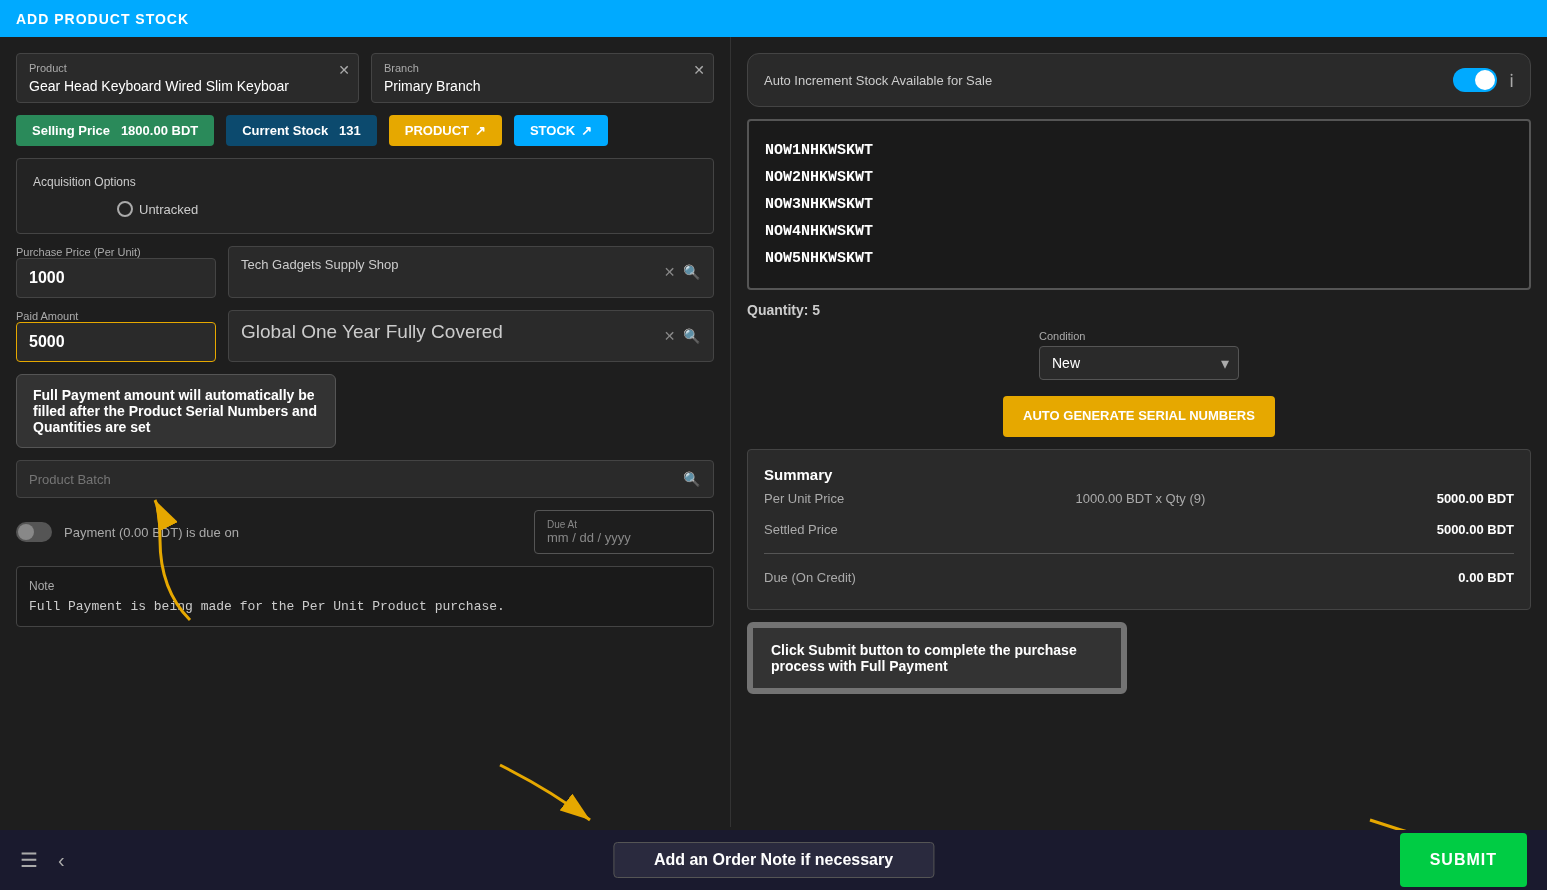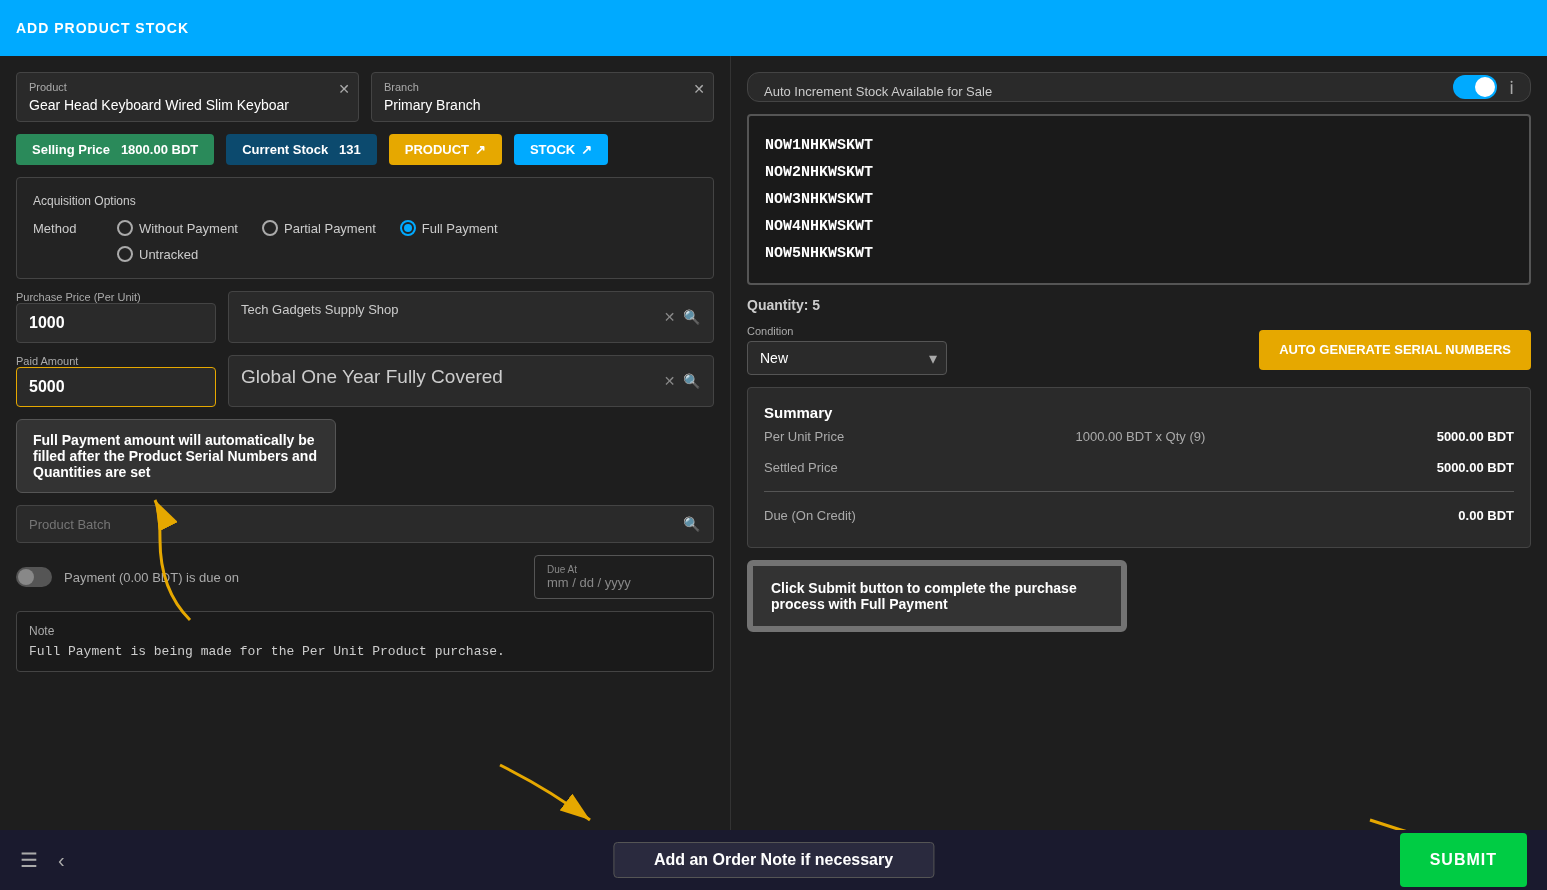--- a/index.html
+++ b/index.html
@@ -9,21 +9,21 @@
       color: #ccc;
       width: 1547px;
       height: 890px;
       overflow: hidden;
       position: relative;
     }
 
     
     .top-bar {
       background: #00aaff;
-      height: 56px;
+      height: 37px;
       display: flex;
       align-items: center;
       padding: 0 16px;
     }
     .top-bar-title {
       color: #fff;
       font-size: 14px;
       font-weight: bold;
       letter-spacing: 1px;
     }
@@ -315,26 +315,26 @@
       font-family: 'Courier New', monospace;
       font-size: 15px;
       font-weight: bold;
       color: #fff;
       line-height: 1.8;
     }
 
     
     .right-top-bar {
       display: flex;
-      align-items: flex-end;
+      align-items: center;
       justify-content: space-between;
       background: #2a2a2a;
       border: 1px solid #444;
       border-radius: 12px;
-      padding: 2px 16px;
+      padding: 14px 16px;
     }
     .right-top-label {
       font-size: 13px;
       color: #ccc;
     }
     .toggle-blue {
       width: 44px;
       height: 24px;
       background: #00aaff;
       border-radius: 12px;
@@ -351,20 +351,21 @@
       top: 2px;
       right: 2px;
     }
 
     
     .qty-condition-row {
       display: flex;
       align-items: center;
       justify-content: space-between;
       gap: 16px;
+      flex-direction: column;
     }
     .qty-label {
       font-size: 14px;
       color: #ccc;
       font-weight: bold;
     }
     .condition-group {
       flex: 1;
     }
     .condition-label {
@@ -549,35 +550,20 @@
       </button>
       <button class="btn-stock">
         <span>STOCK</span>
         <span>↗</span>
       </button>
     </div>
 
     <div class="acq-section">
       <div class="acq-title">Acquisition Options</div>
       <div class="acq-methods">
-        <div class="acq-row">
-          <span class="method-label">Method</span>
-          <label class="radio-option">
-            <span class="radio-circle"></span>
-            <span>Without Payment</span>
-          </label>
-          <label class="radio-option">
-            <span class="radio-circle"></span>
-            <span>Partial Payment</span>
-          </label>
-          <label class="radio-option">
-            <span class="radio-circle selected"></span>
-            <span>Full Payment</span>
-          </label>
-        </div>
         <div class="acq-row">
           <span class="method-label"></span>
           <label class="radio-option">
             <span class="radio-circle"></span>
             <span>Untracked</span>
           </label>
         </div>
       </div>
     </div>
 

